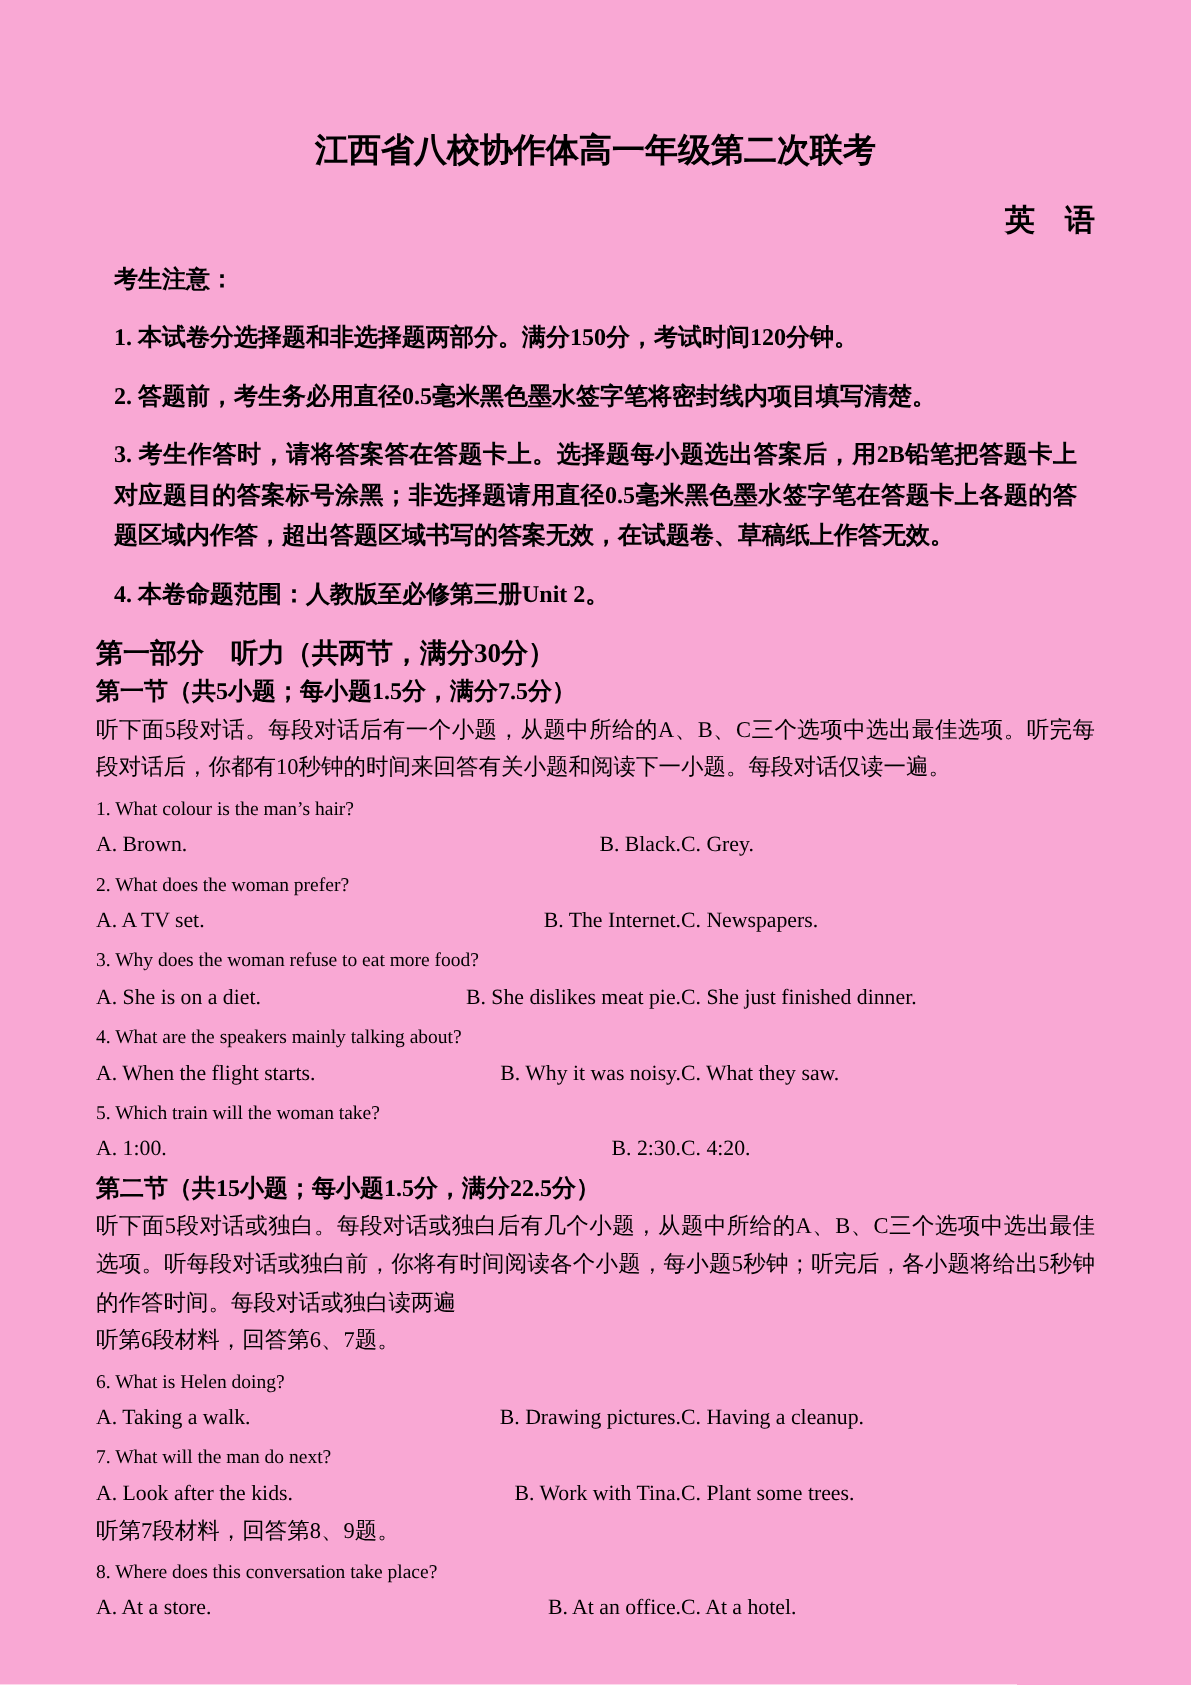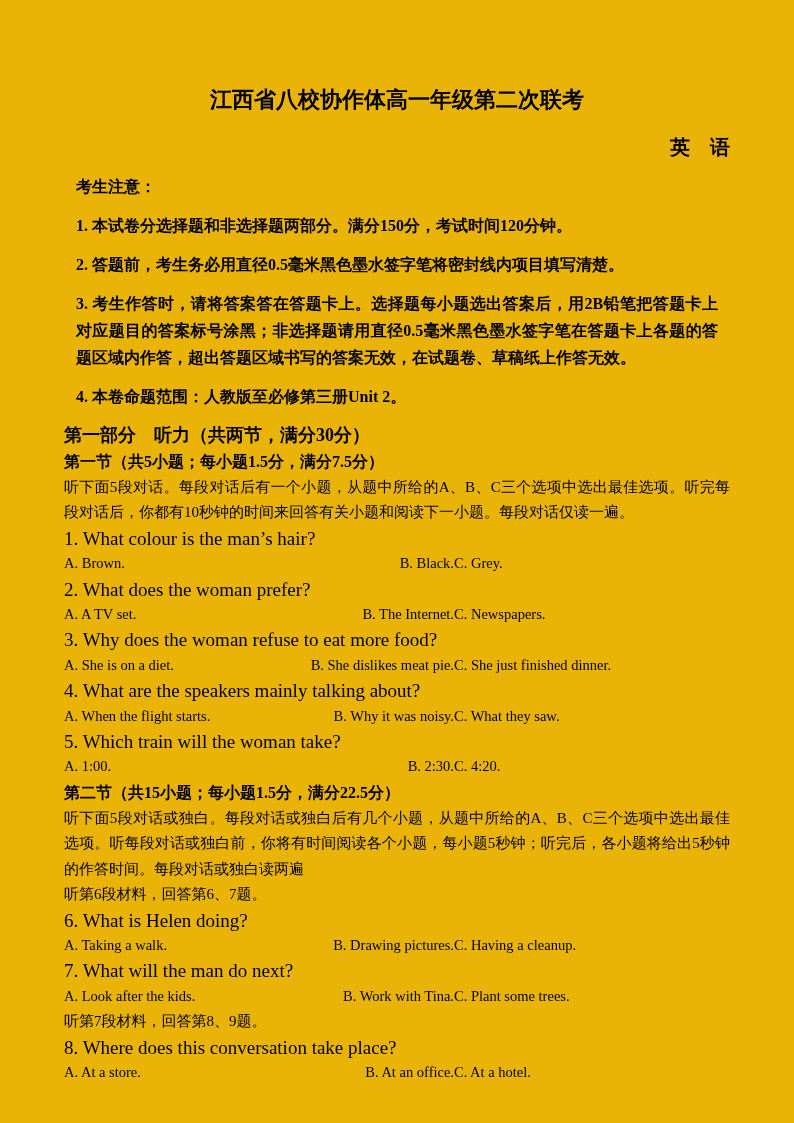--- a/index.html
+++ b/index.html
@@ -1,21 +1,21 @@
 <!DOCTYPE html>
 <html lang="zh"><head>
 <meta charset="utf-8">
 <style>
   html, body { margin: 0; padding: 0; background: #ffffff; }
   .page {
     position: relative;
     width: 794px;
     height: 1123px;
     margin: 0 auto;
-    background: #eab308;
+    background: #f9a8d4;
     color: #000000;
     box-sizing: border-box;
     padding: 86px 64px 0 64px;
     overflow: hidden;
     font-family: "Liberation Serif", "DejaVu Serif", serif;
   }
   .title {
     text-align: center;
     font-size: 22px;
     font-weight: bold;
@@ -51,21 +51,21 @@
     margin: 0;
     font-size: 15px;
     line-height: 25.4px;
   }
   .material {
     margin: 0;
     font-size: 15px;
     line-height: 25.4px;
   }
   .q-text {
-    font-size: 19px;
+    font-size: 13px;
     line-height: 25.4px;
   }
   .opts {
     display: flex;
     font-size: 14.5px;
     line-height: 25.4px;
   }
   .opt-a { width: 196px; flex: 0 0 196px; }
   .opt-b { width: 194px; flex: 0 0 194px; text-align: right; }
   .opt-c { flex: 1; }

